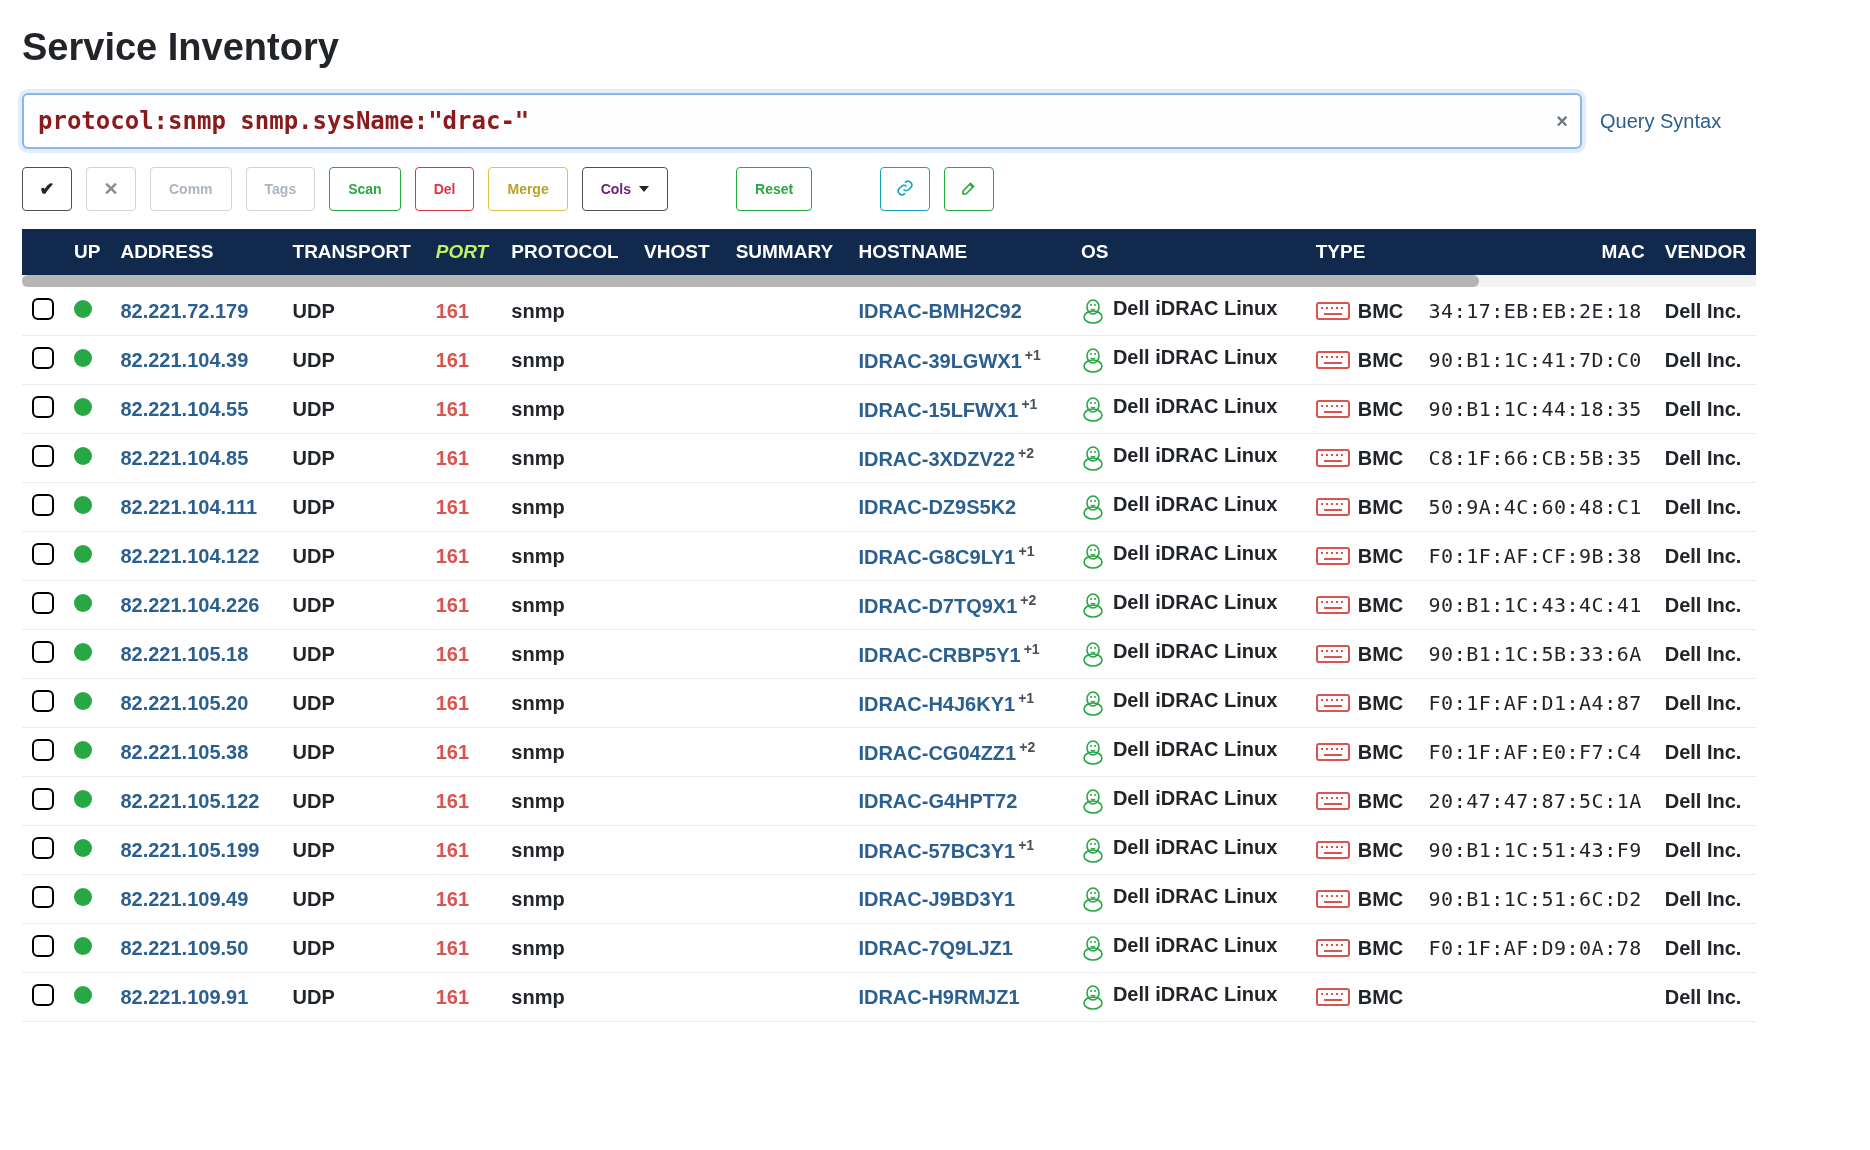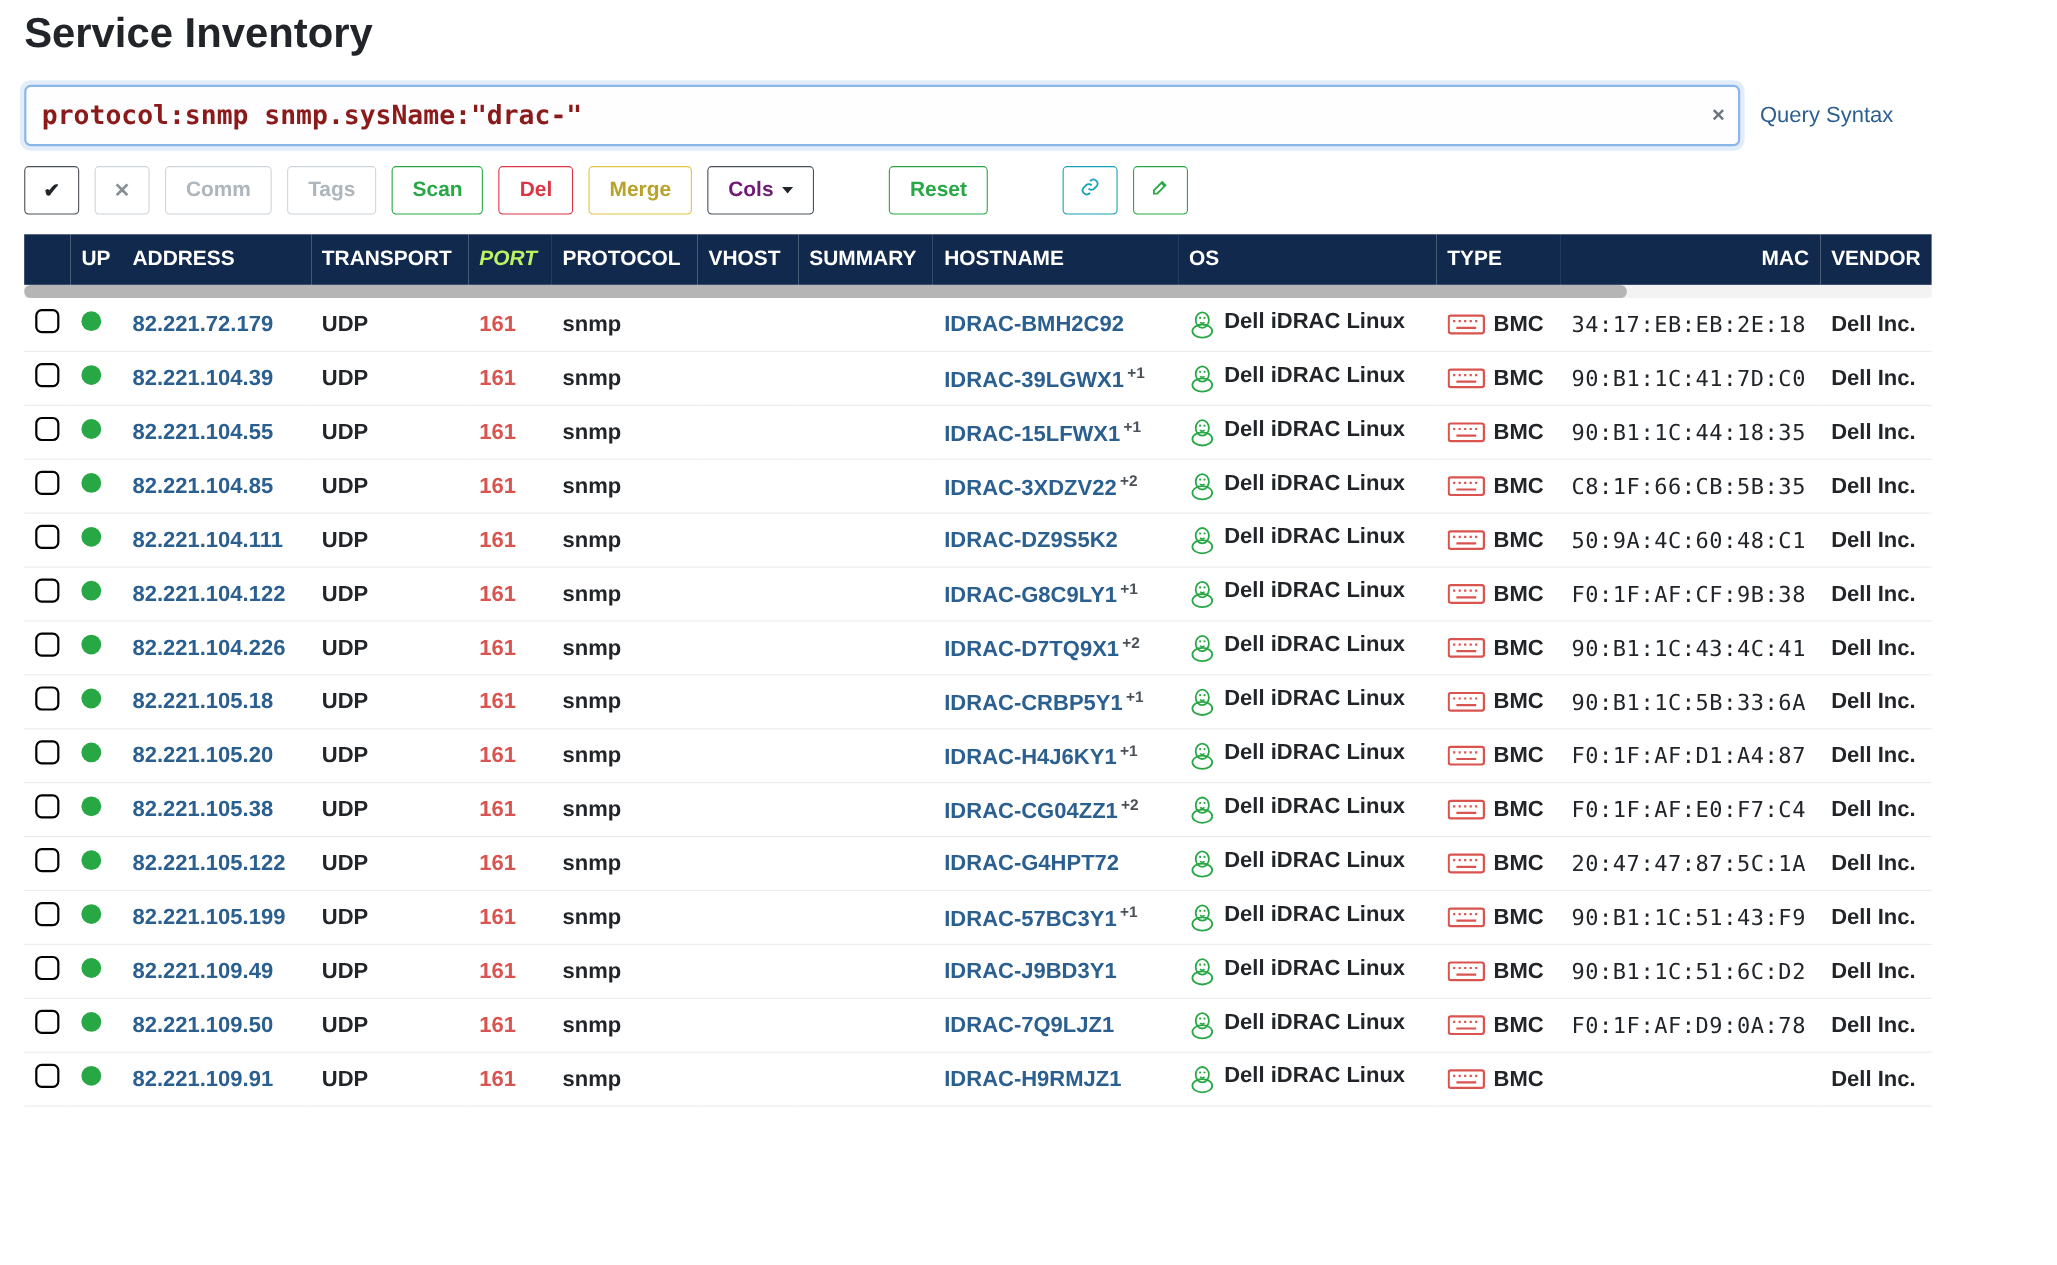--- a/index.html
+++ b/index.html
@@ -2,21 +2,21 @@
 <html><head>
 <meta charset="utf-8">
 <style>
   * { box-sizing: border-box; }
   html, body {
     margin: 0; padding: 0;
     font-family: -apple-system, BlinkMacSystemFont, "Segoe UI", Helvetica, Arial, sans-serif;
     background: #fff;
     color: #212529;
   }
-  .page { padding: 2px 22px; width: 1778px; }
+  .page { padding: 18px 22px; width: 1778px; }
   h1.title {
     font-size: 38px;
     font-weight: 700;
     margin: 8px 0 24px 0;
     color: #212529;
   }
   
   .search-row {
     display: flex;
     align-items: center;
@@ -69,21 +69,21 @@
   .btn {
     display: inline-flex;
     align-items: center;
     justify-content: center;
     height: 44px;
     min-width: 50px;
     padding: 0 18px;
     border: 1.5px solid #adb5bd;
     border-radius: 4px;
     background: #fff;
-    font-size: 19px;
+    font-size: 14px;
     font-weight: 600;
     color: #495057;
     cursor: pointer;
   }
   .btn.icon-only { min-width: 50px; padding: 0; width: 50px; }
   .btn.disabled { color: #adb5bd; cursor: default; border-color:#ced4da;}
   .btn-green  { border-color: #28a745; color: #28a745; }
   .btn-red    { border-color: #dc3545; color: #dc3545; }
   .btn-yellow { border-color: #e0c341; color: #b9a227; }
   .btn-dark   { border-color: #495057; color: #701a75; }

